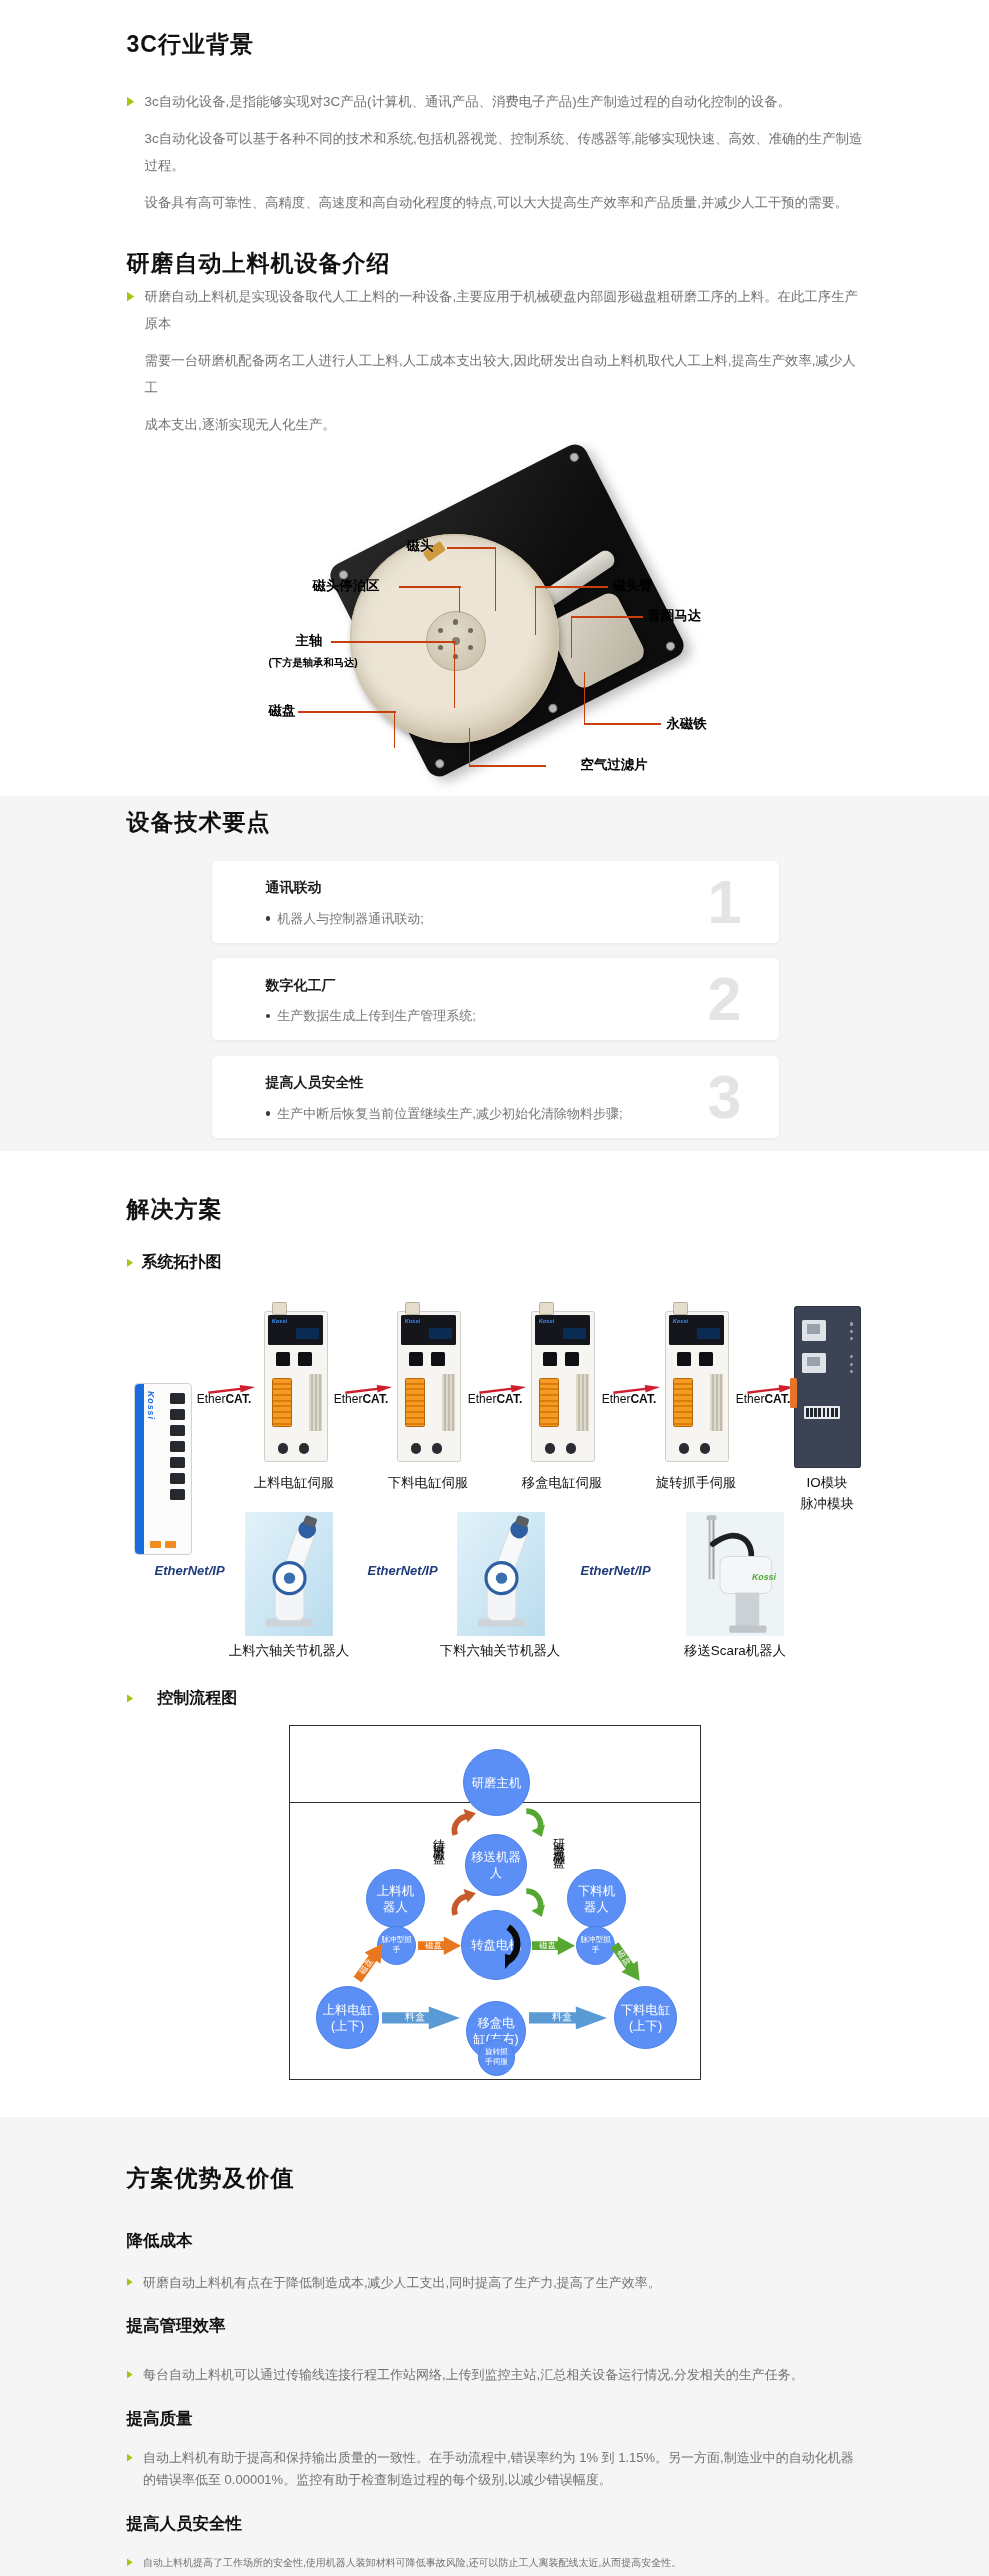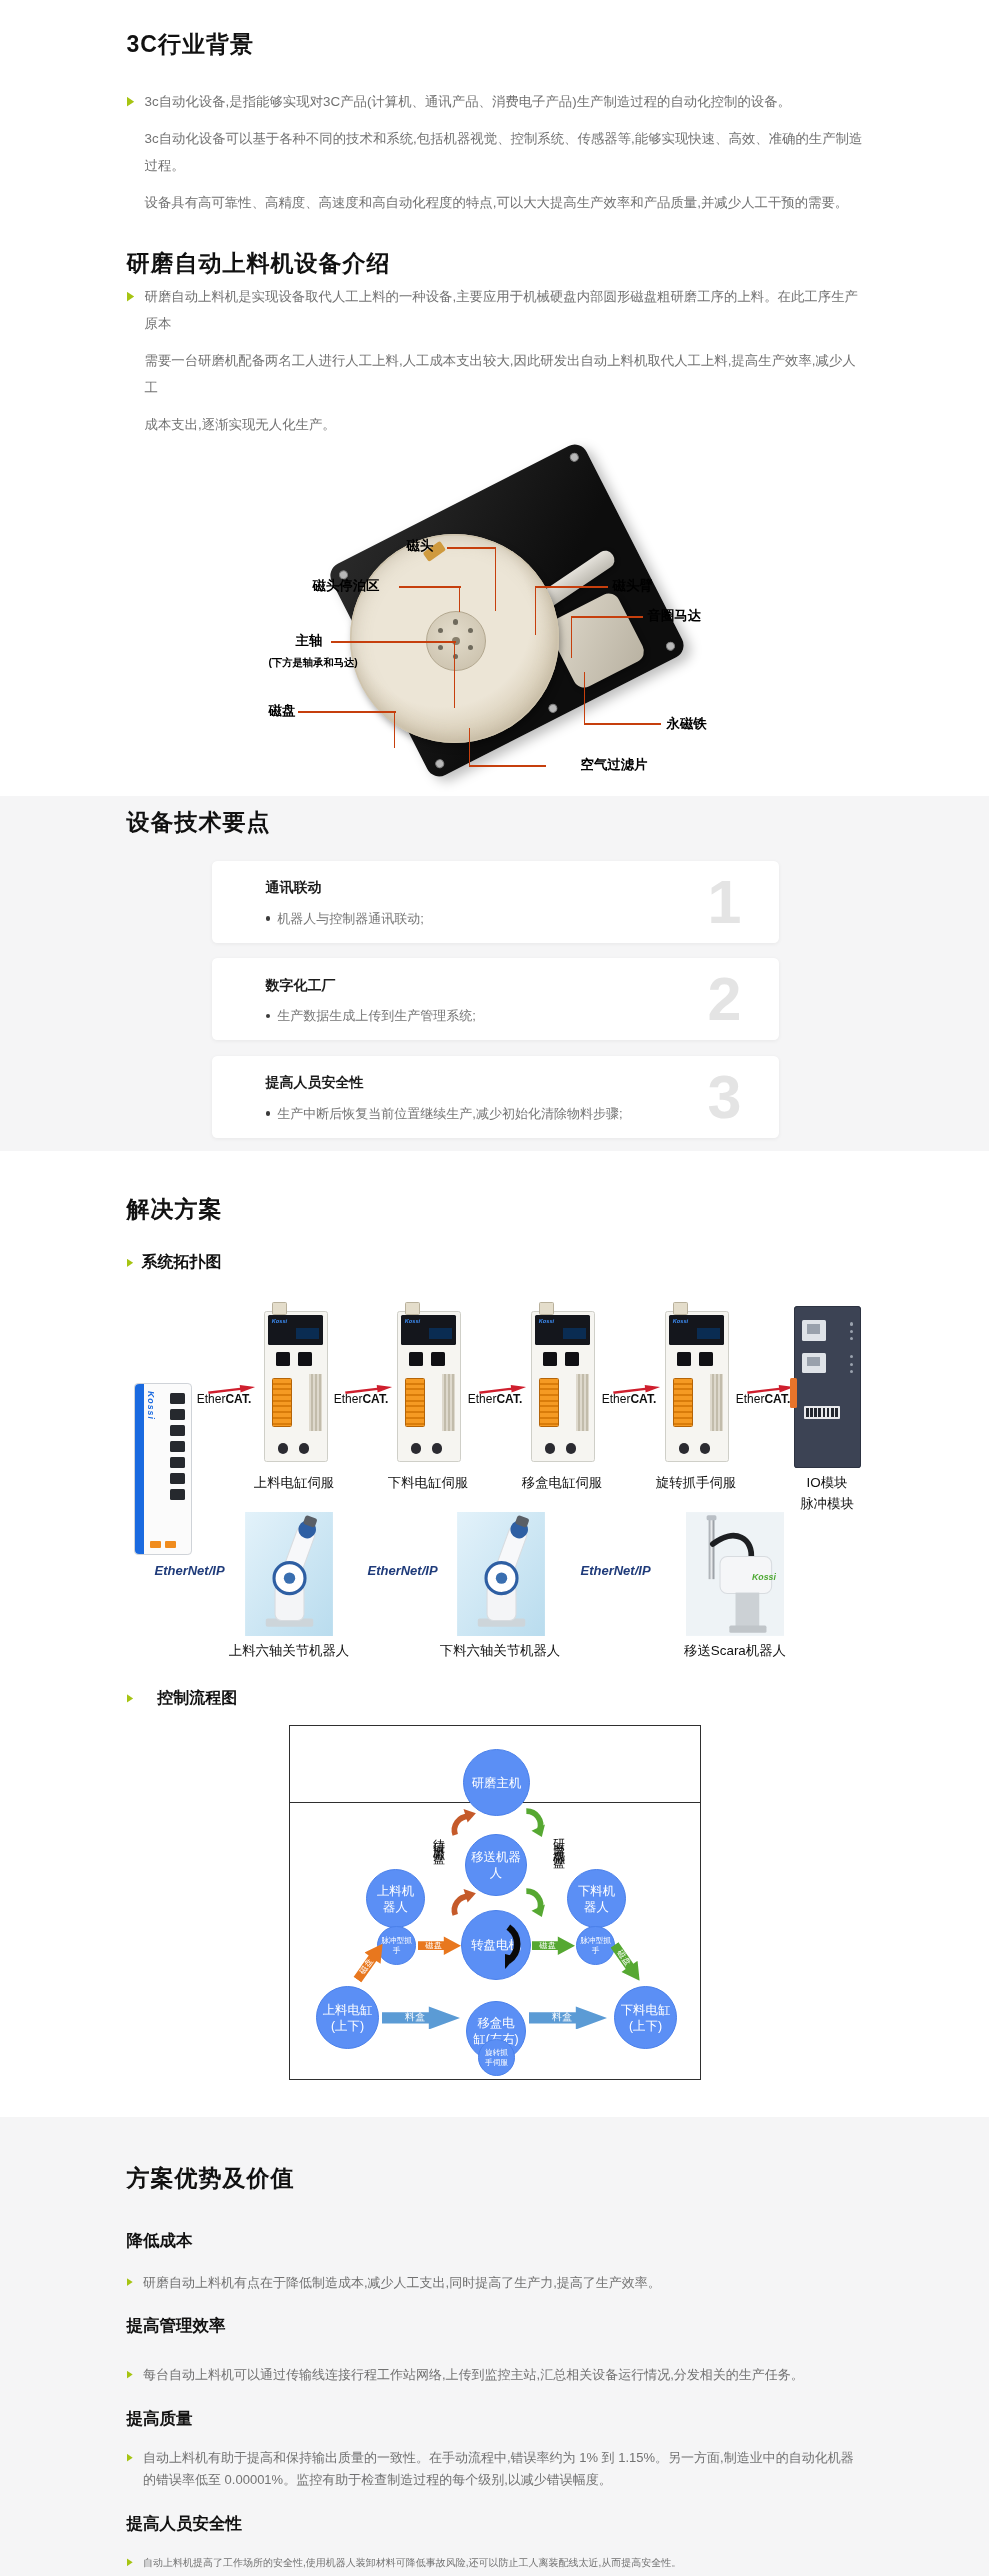--- a/index.html
+++ b/index.html
@@ -70,21 +70,21 @@
   .ec{position:absolute;width:67px;text-align:center;}
   .ec .arr{height:7.7px;margin:0 2.1px -1.5px 17.5px;background:#cf1f2e;clip-path:polygon(0 35%,68% 35%,68% 0,100% 50%,68% 100%,68% 65%,0 65%);transform:rotate(-7deg);}
   .ec .t{font-size:12px;color:#0d0d0d;}
   .ec .t b{font-weight:800;}
   .enip{position:absolute;font-size:13px;font-weight:800;font-style:italic;color:#1f3b7a;}
   .robotcard{position:absolute;width:88px;height:124px;}
   
   .flow{width:412px;height:355px;margin:16.5px auto 0;border:1px solid #2f2f2f;position:relative;box-sizing:border-box;background:#fff;}
   .flow .divline{position:absolute;left:0;right:0;top:76px;height:1px;background:#2f2f2f;}
   .fc{position:absolute;border-radius:50%;background:#5b8ff5;border:1px solid #4a80ea;color:#fff;display:flex;align-items:center;justify-content:center;text-align:center;font-size:12.4px;line-height:1.3;box-sizing:border-box;padding:5.2px;}
-  .fc.small{font-size:7.7px;line-height:1.25;padding:3.1px;}
+  .fc.small{font-size:7.7px;line-height:1.25;padding:3.1px;font-family:Liberation Mono, monospace;}
   .vlabel{position:absolute;writing-mode:vertical-rl;font-size:12px;color:#0d0d0d;letter-spacing:3.6px;}
   .sarrow{position:absolute;display:flex;align-items:center;justify-content:center;color:#fff;font-size:8.2px;clip-path:polygon(0 26%,60% 26%,60% 0,100% 50%,60% 100%,60% 74%,0 74%);}
   .sarrow span{padding-right:11.3px;letter-spacing:0.5px;}
   .curva{position:absolute;}
 </style>
 </head>
 <body>
 
 <div class="sec" style="height:796px;padding-top:32px;">
   <div class="inner">

